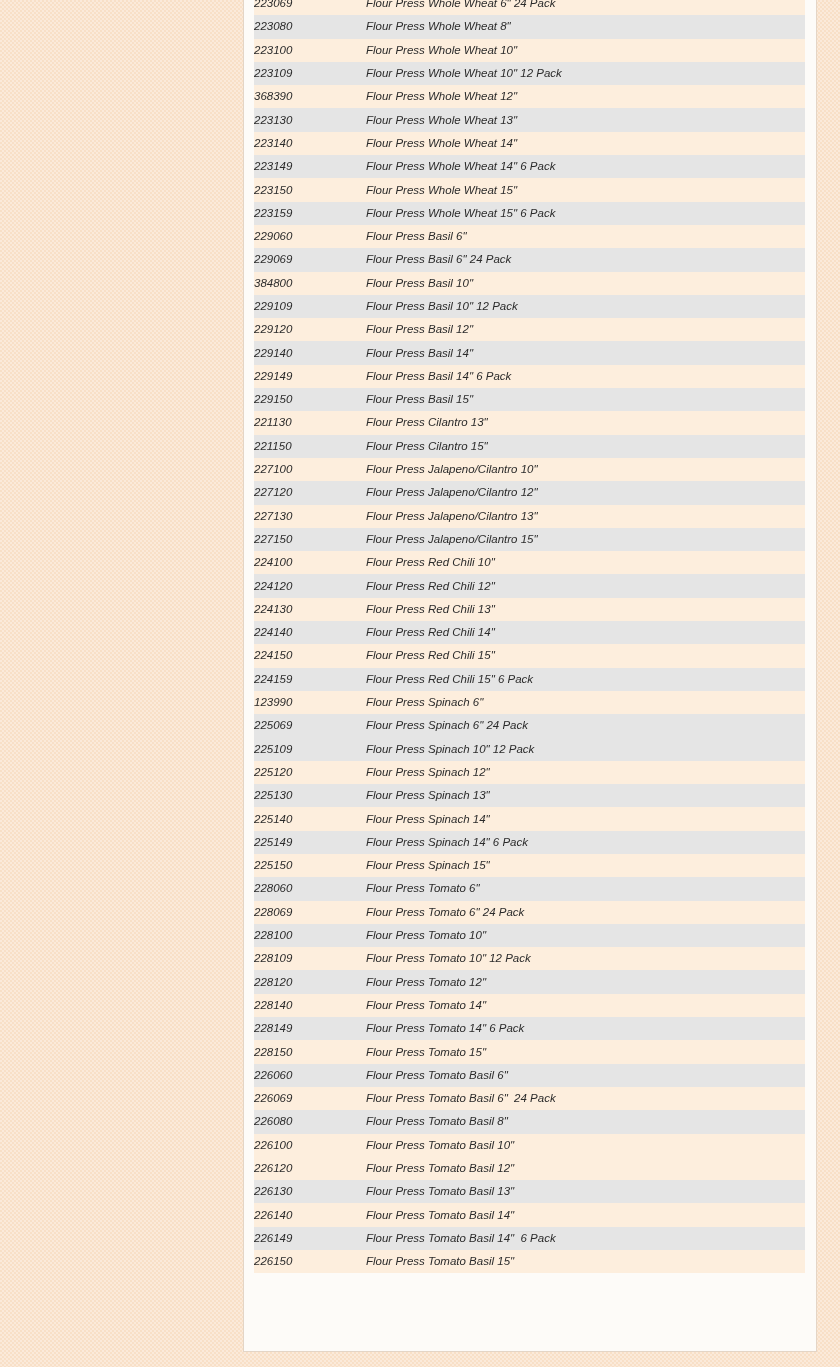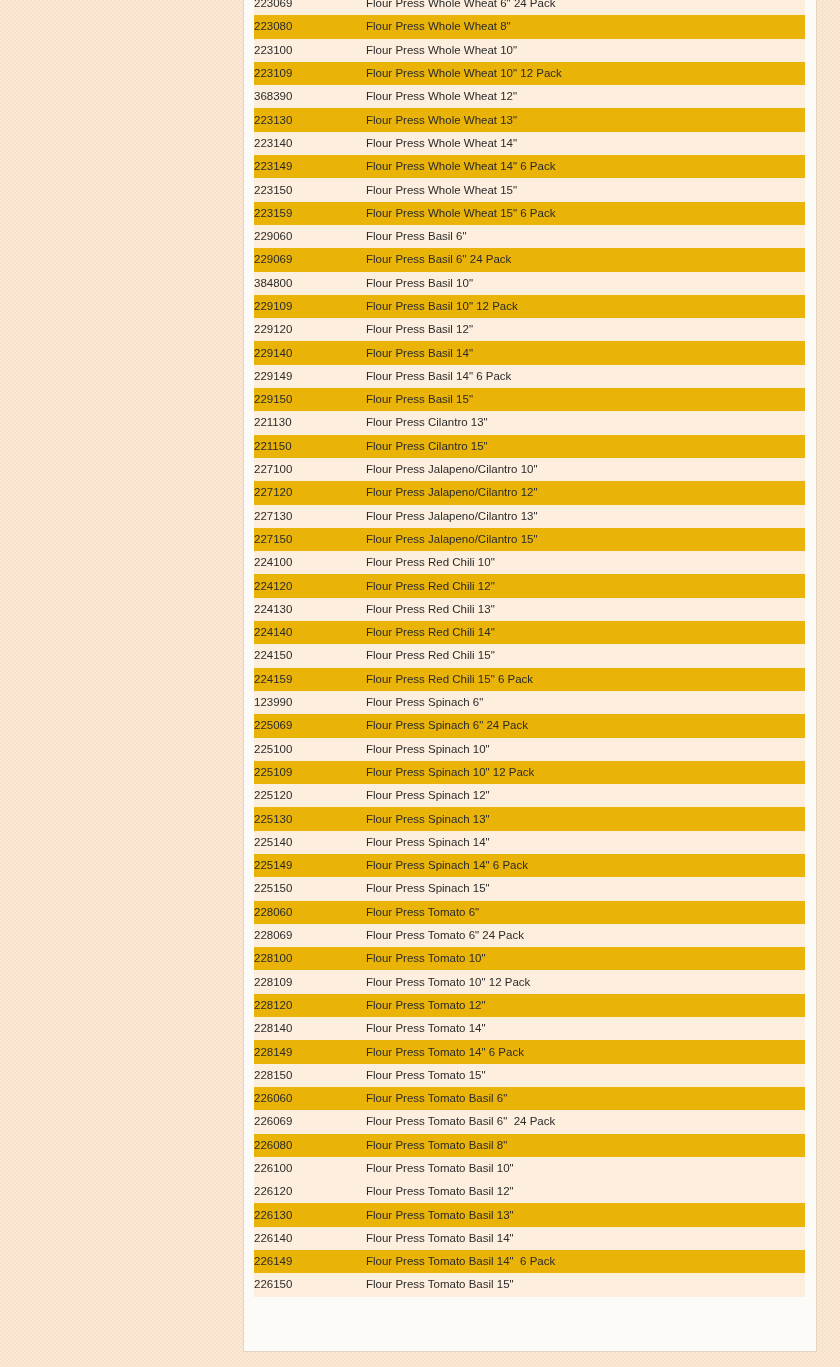--- a/index.html
+++ b/index.html
@@ -16,20 +16,21 @@
       linear-gradient(45deg, rgba(246,214,184,0.55) 25%, transparent 25%, transparent 75%, rgba(246,214,184,0.55) 75%),
       linear-gradient(45deg, rgba(246,214,184,0.55) 25%, transparent 25%, transparent 75%, rgba(246,214,184,0.55) 75%);
     background-size: 4px 4px;
     background-position: 0 0, 2px 2px;
   }
 
   #page-root {
     position: relative;
     width: 840px;
     height: 1107px;
+    font-style: italic;
   }
 
   
   .table-card {
     position: absolute;
     left: 243px;
     top: -8px;
     width: 574px;
     height: 1360px;
     box-sizing: border-box;
@@ -70,21 +71,21 @@
 
   td.col-name {
     width: 439px;
     padding-left: 7px;
   }
 
   tr.row-odd td {
     background: #fdeedd;
   }
   tr.row-even td {
-    background: #eab308;
+    background: #e5e5e5;
   }
 
   
   .card-footer-space {
     height: 34px;
     background: #fdfbf8;
   }
 </style>
 </head>
 <body>
@@ -215,24 +216,20 @@
               <td class="col-sku">224159</td>
               <td class="col-name">Flour Press Red Chili 15" 6 Pack</td>
             </tr>
             <tr class="row-odd">
               <td class="col-sku">123990</td>
               <td class="col-name">Flour Press Spinach 6"</td>
             </tr>
             <tr class="row-even">
               <td class="col-sku">225069</td>
               <td class="col-name">Flour Press Spinach 6" 24 Pack</td>
-            </tr>
-            <tr class="row-odd">
-              <td class="col-sku">225100</td>
-              <td class="col-name">Flour Press Spinach 10"</td>
             </tr>
             <tr class="row-even">
               <td class="col-sku">225109</td>
               <td class="col-name">Flour Press Spinach 10" 12 Pack</td>
             </tr>
             <tr class="row-odd">
               <td class="col-sku">225120</td>
               <td class="col-name">Flour Press Spinach 12"</td>
             </tr>
             <tr class="row-even">

